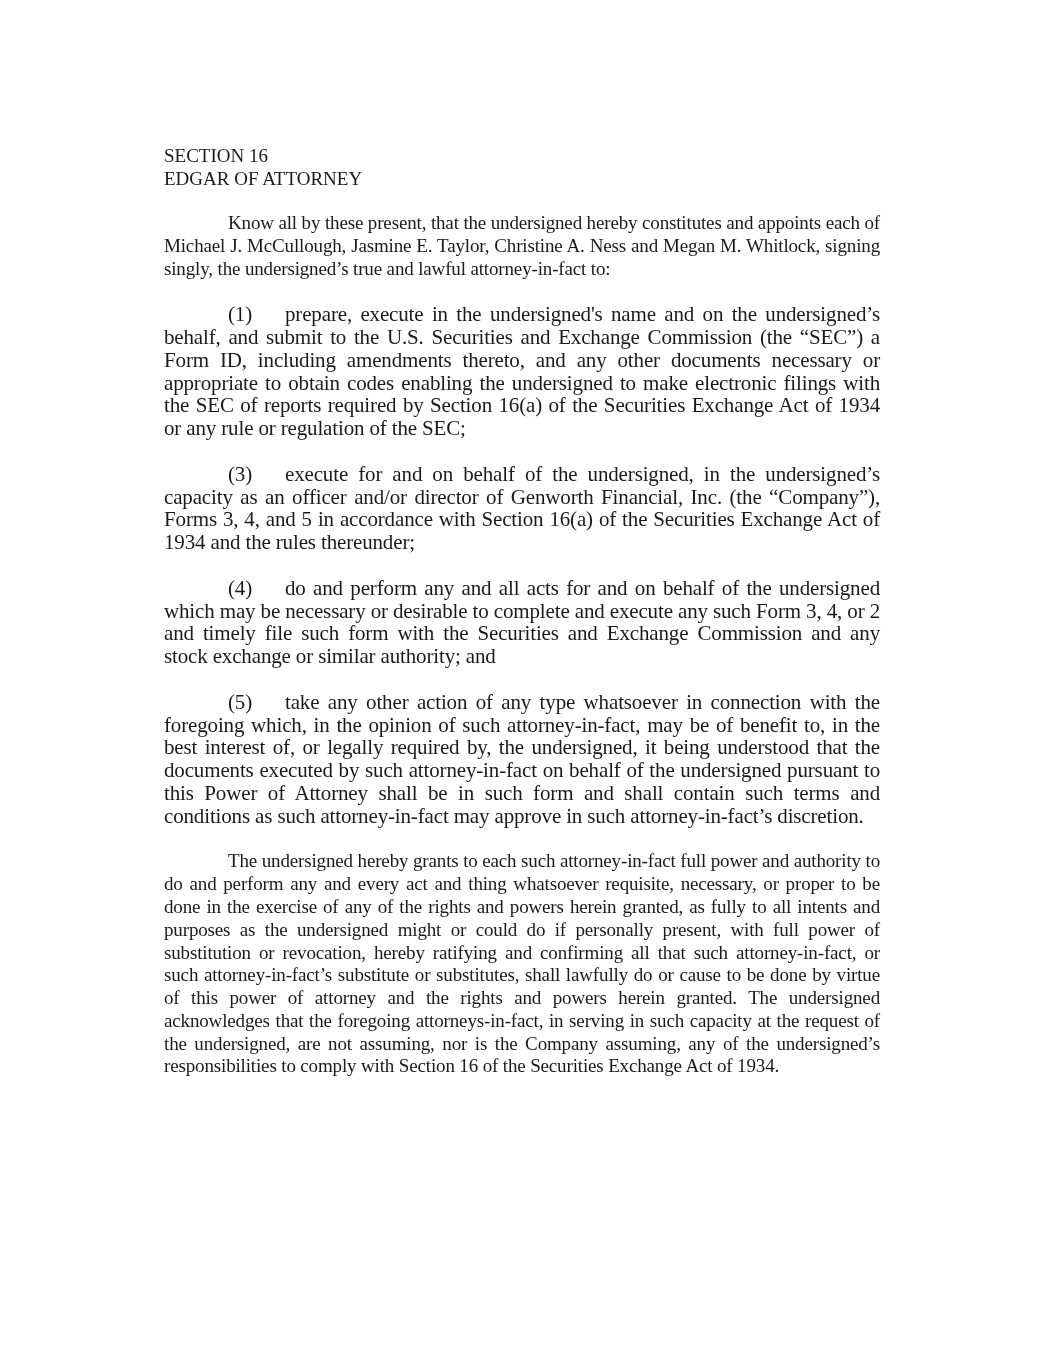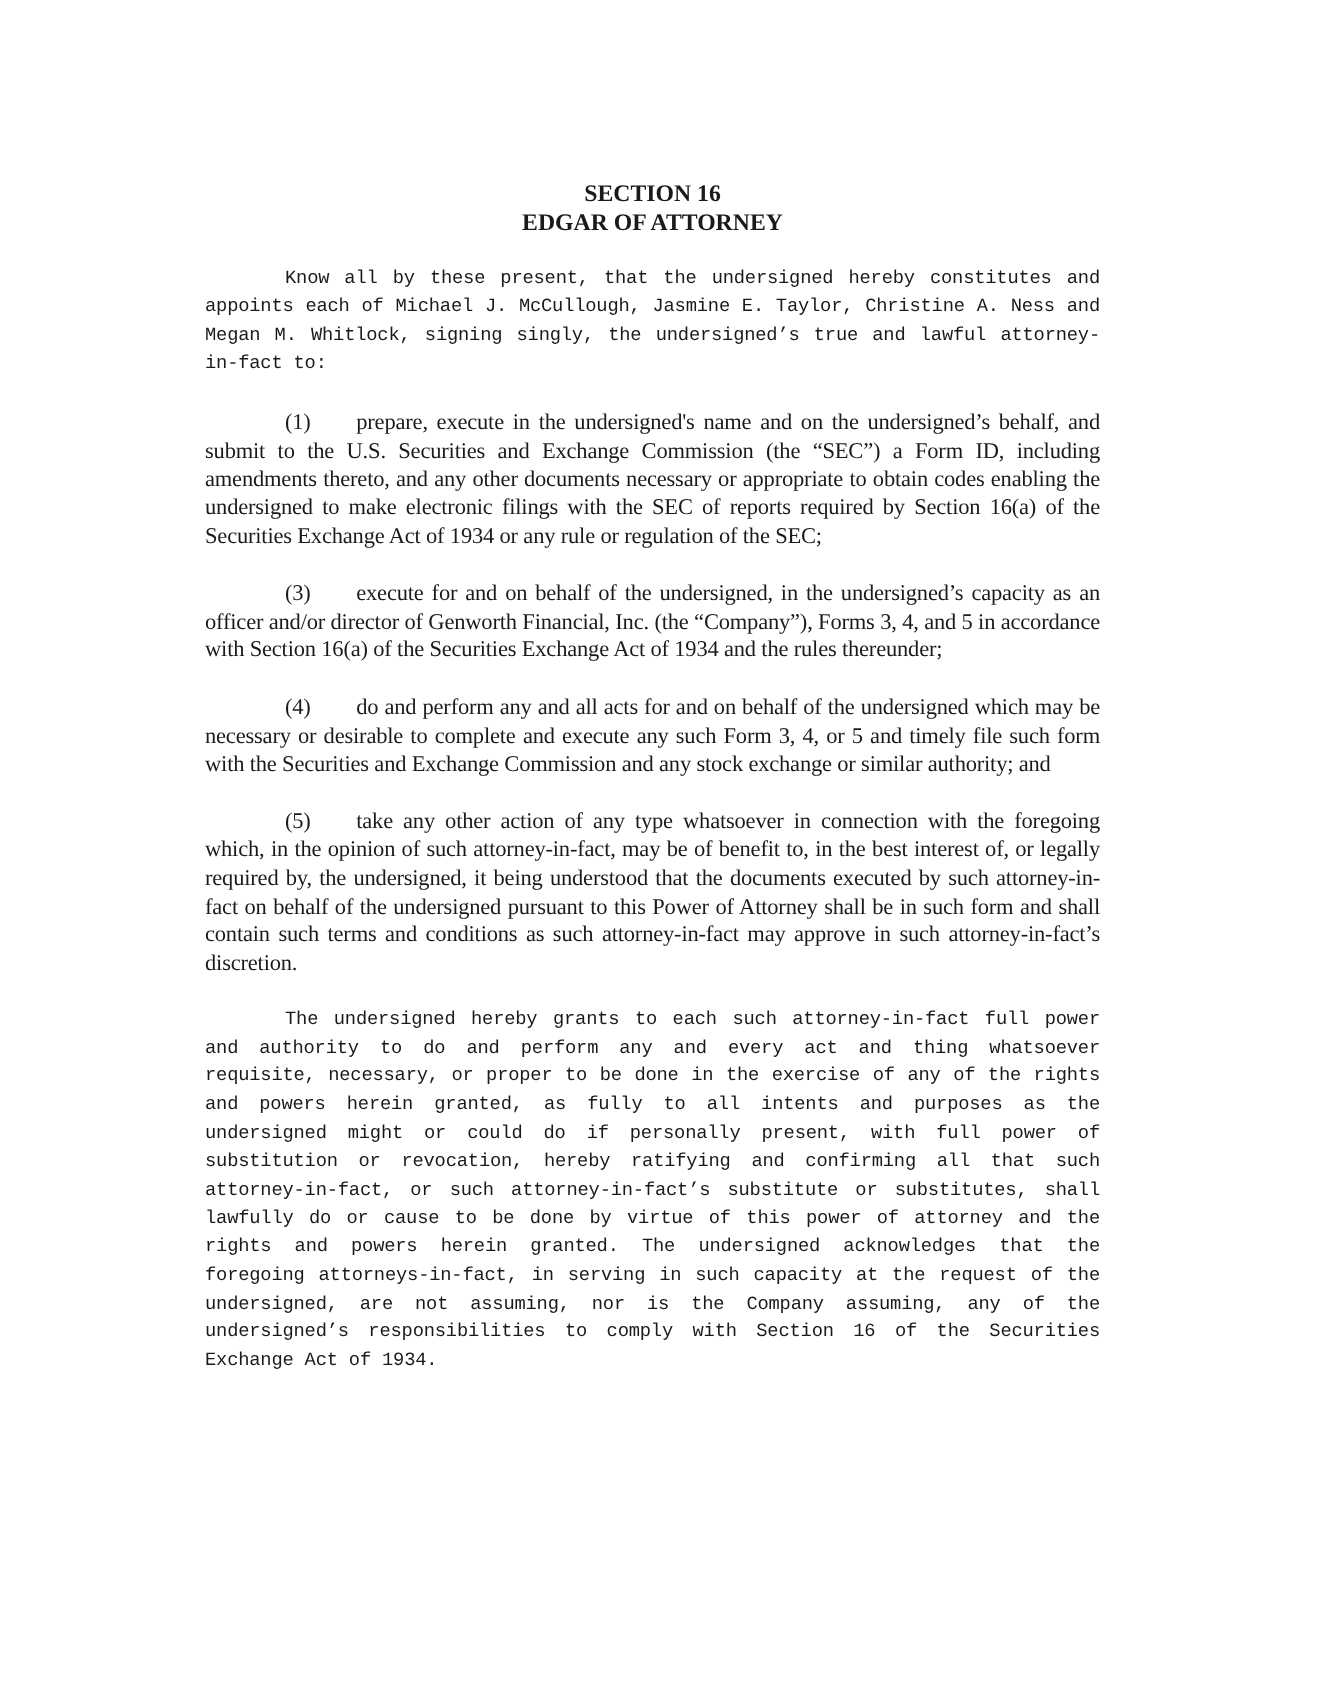--- a/index.html
+++ b/index.html
@@ -15,40 +15,38 @@
       font-family: "Liberation Serif", "DejaVu Serif", serif;
       color: #1a1a1a;
     }
     .page {
       position: absolute;
       left: 164px;
       top: 145px;
       width: 716px;
     }
     .heading {
-      text-align: center;
-      font-weight: bold;
+      font-weight: normal;
       font-size: 19px;
       line-height: 22.5px;
       margin: 0;
     }
     .heading-block {
       margin-bottom: 22px;
     }
     .para {
-      font-size: 15px;
+      font-size: 19px;
       line-height: 22.8px;
       text-align: justify;
       margin: 0 0 22.8px 0;
       text-indent: 64px;
       letter-spacing: -0.15px;
-      font-family: Liberation Mono, monospace;
     }
     .item {
-      font-size: 18px;
+      font-size: 21px;
       line-height: 22.8px;
       text-align: justify;
       margin: 0 0 22.8px 0;
       letter-spacing: -0.15px;
     }
     .item .num {
       display: inline-block;
       margin-left: 64px;
       width: 57px;
     }
@@ -62,18 +60,18 @@
     <p class="heading">EDGAR OF ATTORNEY</p>
   </div>
 
   <p class="para">Know all by these present, that the undersigned hereby constitutes and appoints each of Michael J. McCullough, Jasmine E. Taylor, Christine A. Ness and Megan M. Whitlock, signing singly, the undersigned’s true and lawful attorney-in-fact to:</p>
 
   <p class="item"><span class="num">(1)</span><span>prepare, execute in the undersigned's name and on the undersigned’s behalf, and submit to the U.S. Securities and Exchange Commission (the “SEC”) a Form ID, including amendments thereto, and any other documents necessary or appropriate to obtain codes enabling the undersigned to make electronic filings with the SEC of reports required by Section 16(a) of the Securities Exchange Act of 1934 or any rule or regulation of the SEC;</span></p>
 
 
   <p class="item"><span class="num">(3)</span><span>execute for and on behalf of the undersigned, in the undersigned’s capacity as an officer and/or director of Genworth Financial, Inc. (the “Company”), Forms 3, 4, and 5 in accordance with Section 16(a) of the Securities Exchange Act of 1934 and the rules thereunder;</span></p>
 
-  <p class="item"><span class="num">(4)</span><span>do and perform any and all acts for and on behalf of the undersigned which may be necessary or desirable to complete and execute any such Form 3, 4, or 5 and timely file such form with the Securities and Exchange Commission and any stock exchange or similar authority; and</span></p>
+  <p class="item"><span class="num">(4)</span><span>do and perform any and all acts for and on behalf of the undersigned which may be necessary or desirable to complete and execute any such Form 3, 4, or 2 and timely file such form with the Securities and Exchange Commission and any stock exchange or similar authority; and</span></p>
 
   <p class="item"><span class="num">(5)</span><span>take any other action of any type whatsoever in connection with the foregoing which, in the opinion of such attorney-in-fact, may be of benefit to, in the best interest of, or legally required by, the undersigned, it being understood that the documents executed by such attorney-in-fact on behalf of the undersigned pursuant to this Power of Attorney shall be in such form and shall contain such terms and conditions as such attorney-in-fact may approve in such attorney-in-fact’s discretion.</span></p>
 
   <p class="para">The undersigned hereby grants to each such attorney-in-fact full power and authority to do and perform any and every act and thing whatsoever requisite, necessary, or proper to be done in the exercise of any of the rights and powers herein granted, as fully to all intents and purposes as the undersigned might or could do if personally present, with full power of substitution or revocation, hereby ratifying and confirming all that such attorney-in-fact, or such attorney-in-fact’s substitute or substitutes, shall lawfully do or cause to be done by virtue of this power of attorney and the rights and powers herein granted.  The undersigned acknowledges that the foregoing attorneys-in-fact, in serving in such capacity at the request of the undersigned, are not assuming, nor is the Company assuming, any of the undersigned’s responsibilities to comply with Section 16 of the Securities Exchange Act of 1934.</p>
 </div>
 
 </body></html>

